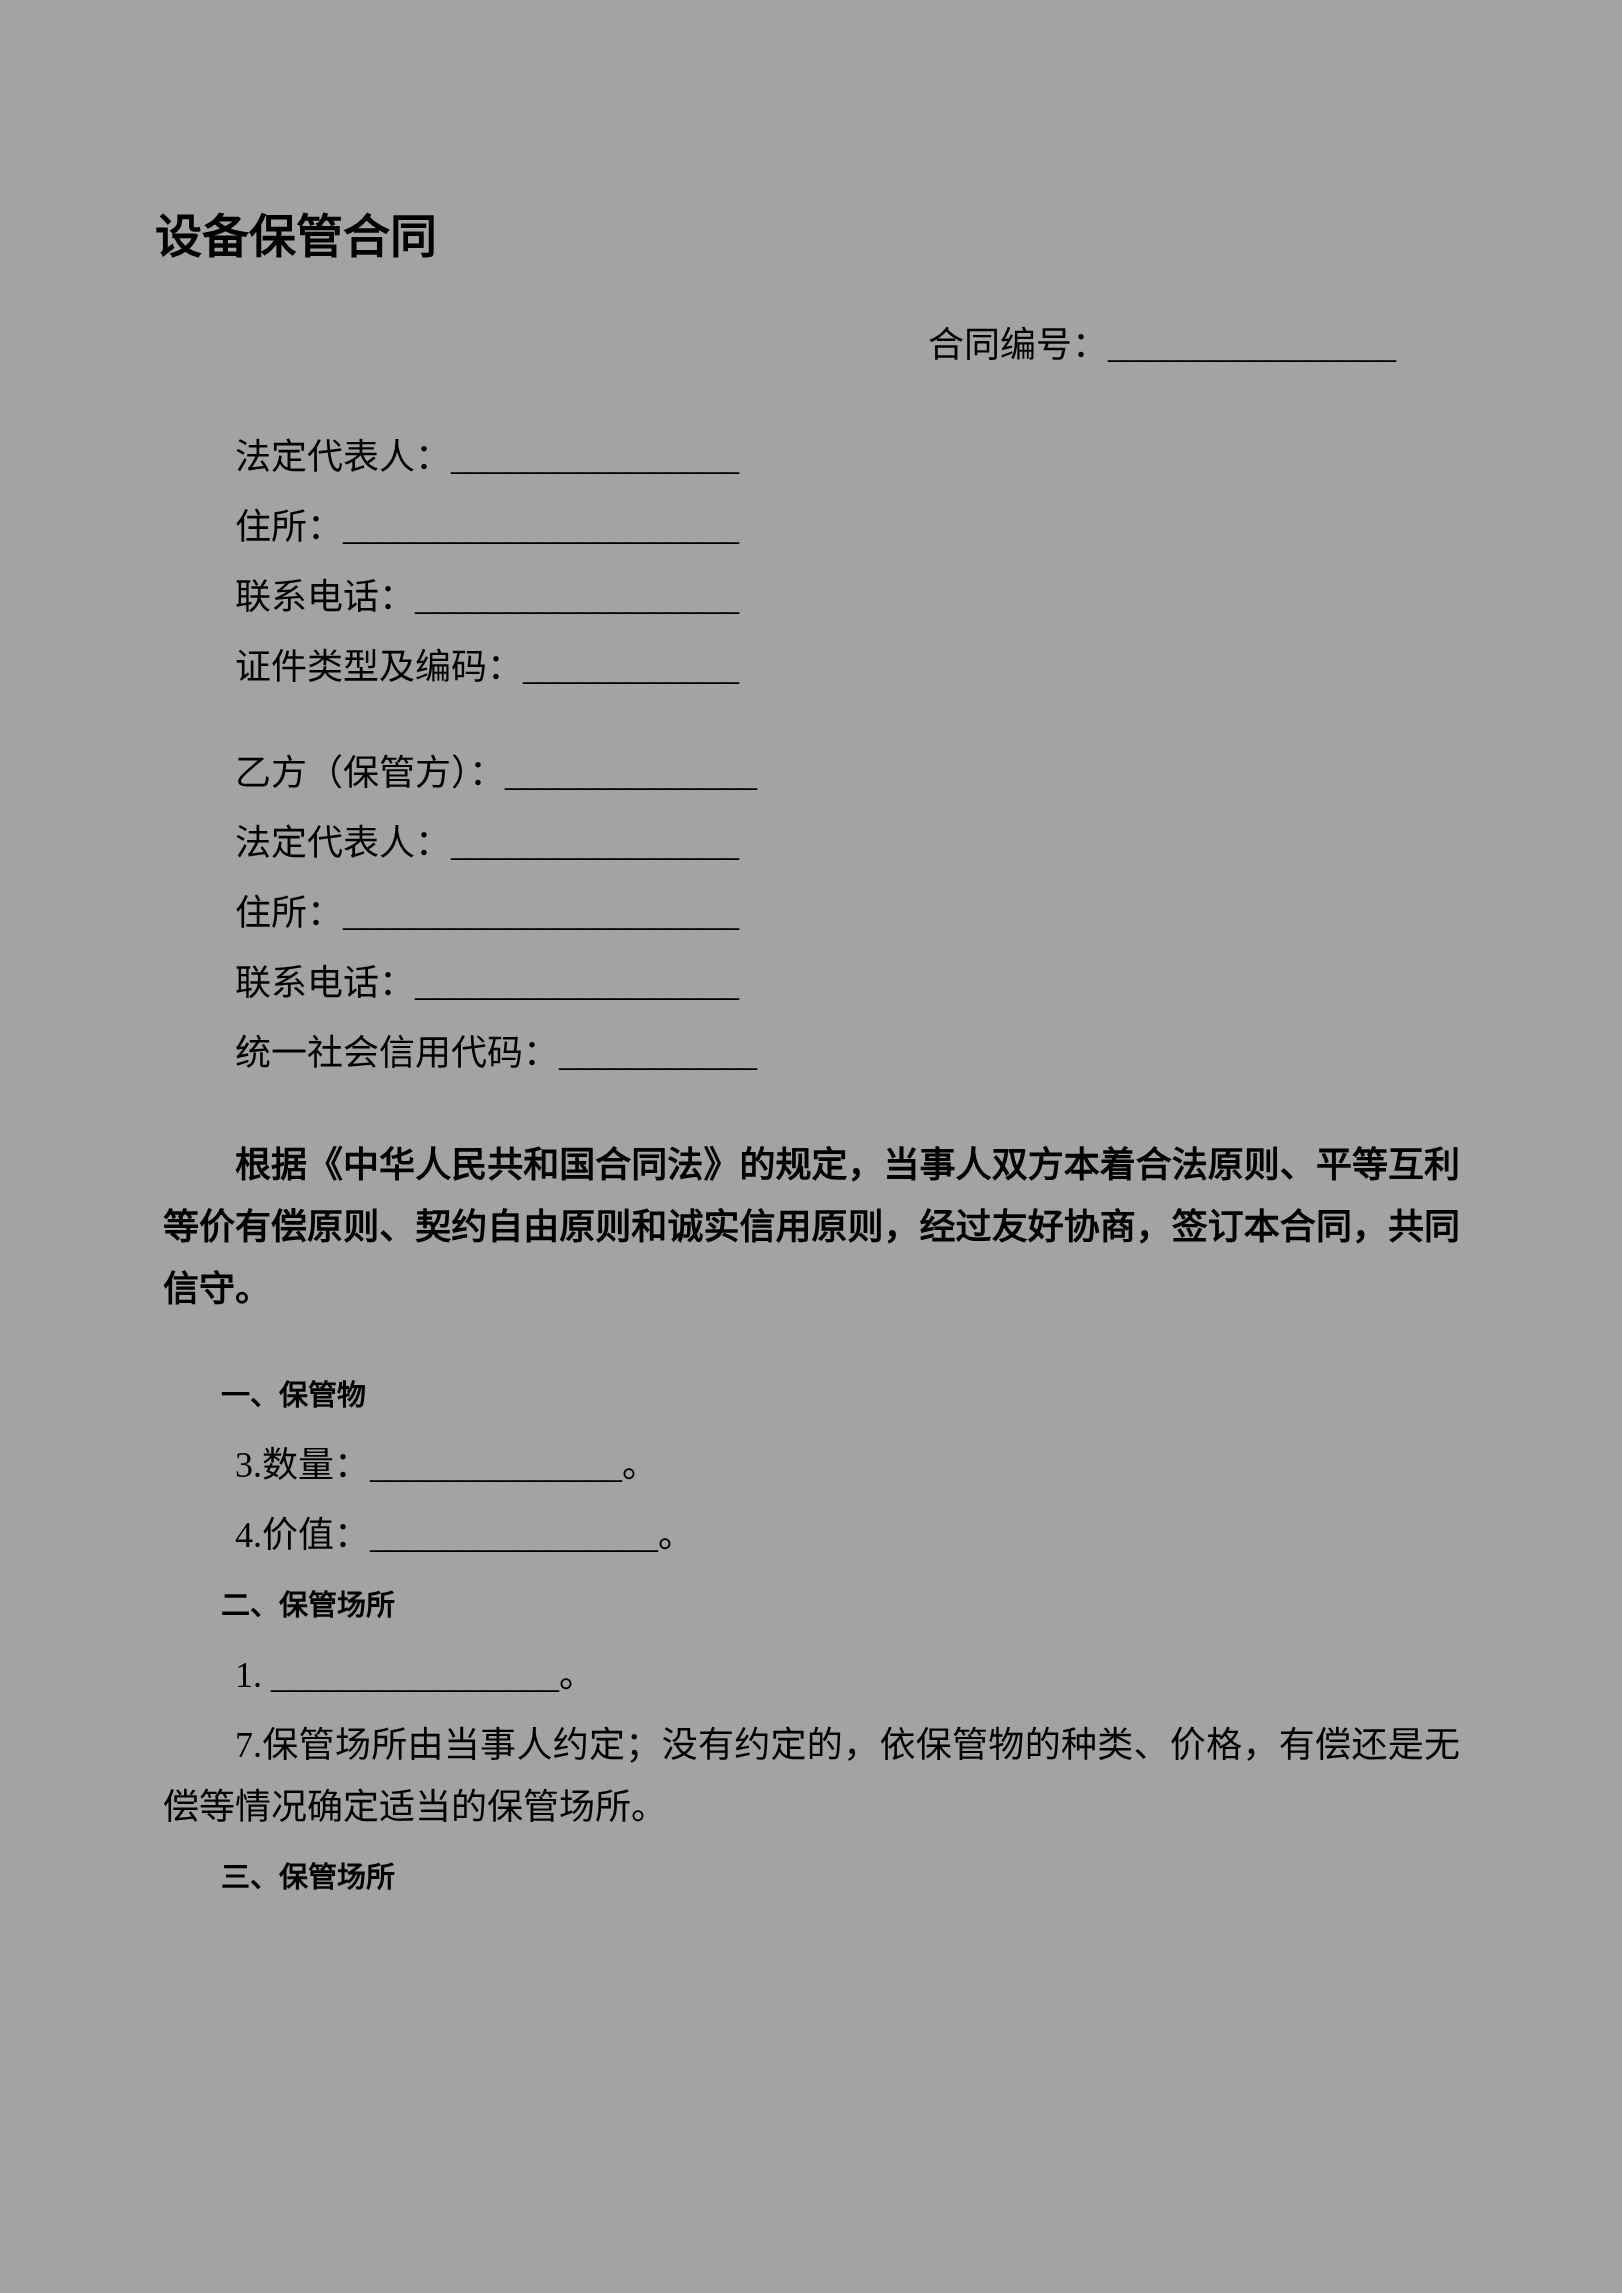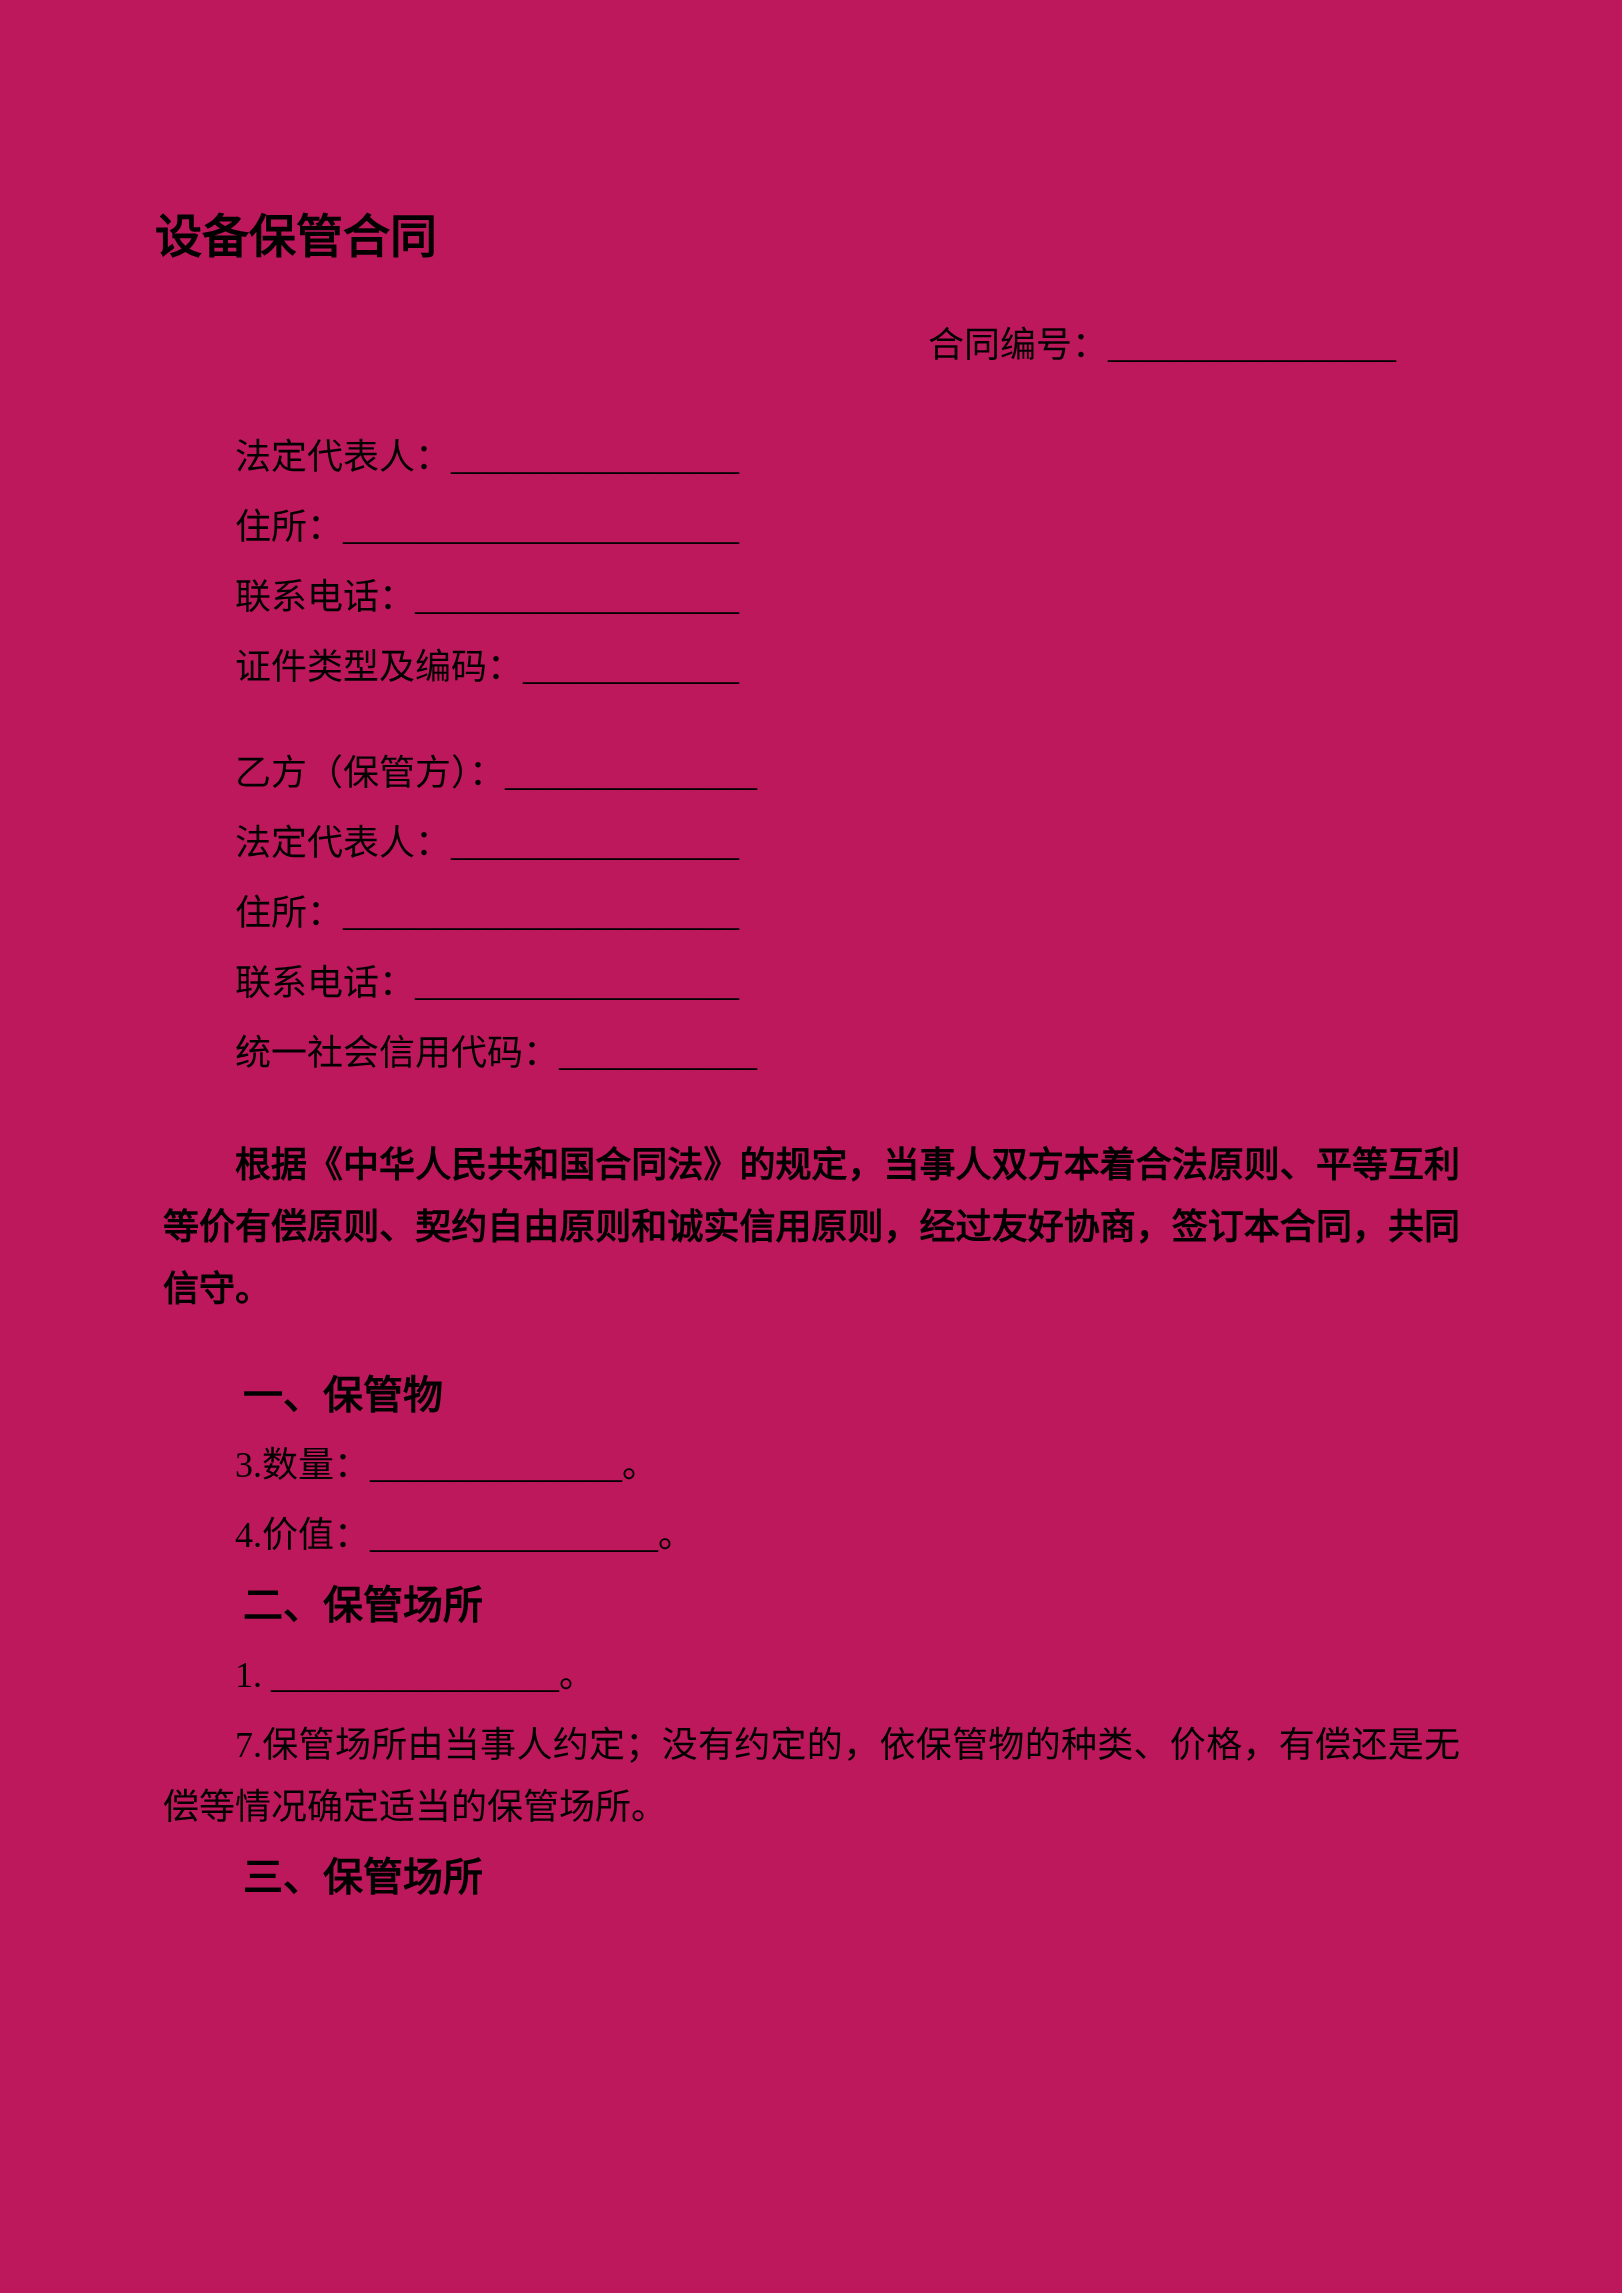--- a/index.html
+++ b/index.html
@@ -6,21 +6,21 @@
     margin: 0;
     padding: 0;
     background: #ffffff;
   }
   .page {
     position: relative;
     width: 1623px;
     height: 2294px;
     box-sizing: border-box;
     padding: 205px 155px 0 155px;
-    background: #be185d;
+    background: #a3a3a3;
     color: #000000;
     font-family: "Liberation Serif", "DejaVu Serif", serif;
     font-size: 36px;
     overflow: hidden;
   }
   .title {
     font-family: "Liberation Sans", "DejaVu Sans", sans-serif;
     font-size: 47px;
     font-weight: 700;
     line-height: 64px;
@@ -47,21 +47,21 @@
     margin-top: 50px;
     margin-bottom: 44px;
     text-indent: 2em;
     text-align: justify;
     font-weight: bold;
   }
   .section-heading {
     text-indent: 2em;
     font-weight: 700;
     font-family: "Liberation Sans", "DejaVu Sans", sans-serif;
-    font-size: 40px;
+    font-size: 29px;
   }
   .section-item {
     text-indent: 2em;
   }
   .section-item.para {
     text-align: justify;
   }
 </style>
 </head>
 <body>

